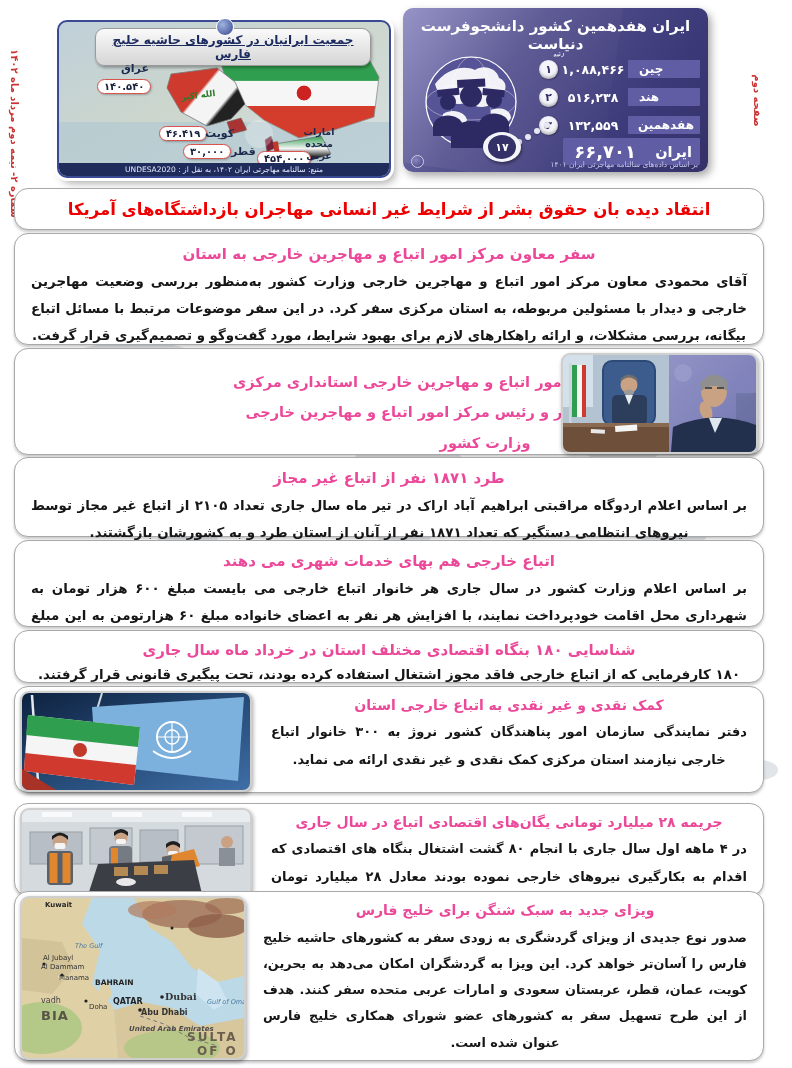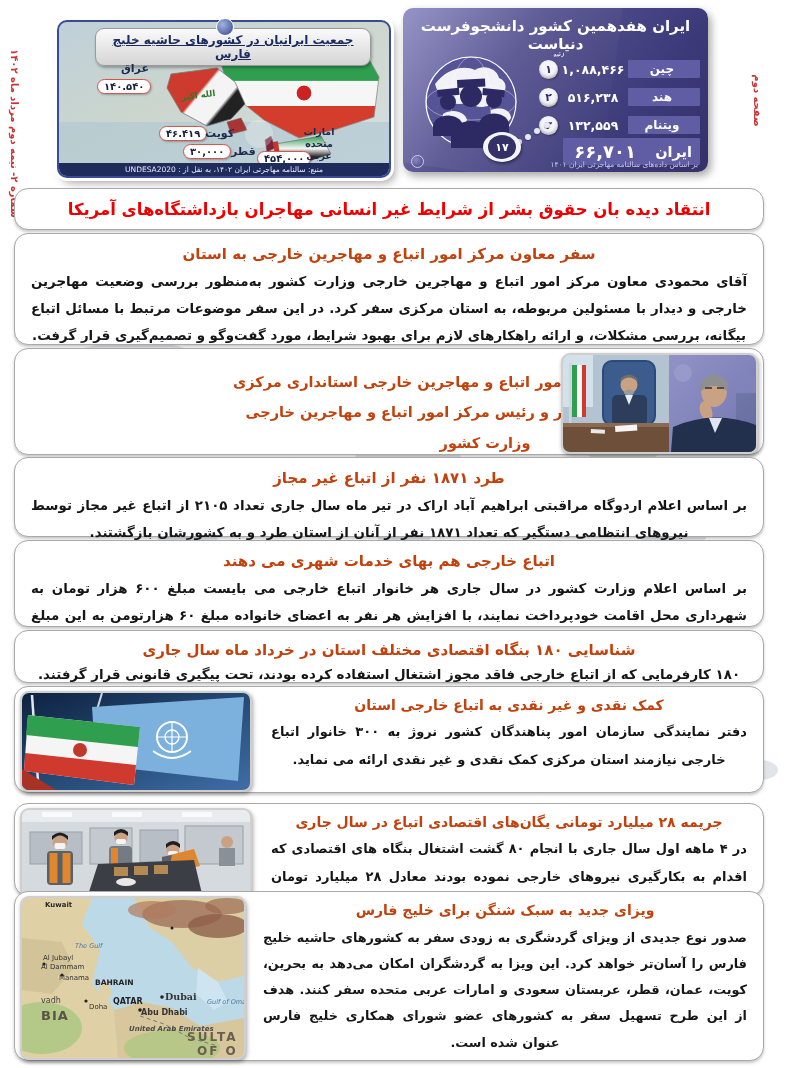--- a/index.html
+++ b/index.html
@@ -43,21 +43,21 @@
                  box-shadow:3px 4px 9px rgba(0,0,0,.35); }
   .stats-panel::after { content:""; position:absolute; left:-20%; top:-60%; width:90%; height:160%;
                         background:linear-gradient(115deg, rgba(255,255,255,.14), rgba(255,255,255,0));
                         transform:rotate(8deg); pointer-events:none; }
   .stats-title { position:absolute; top:9px; left:0; right:0; text-align:center; color:#fff;
                  font-weight:bold; font-size:15px; z-index:2; }
   .globe-wrap { position:absolute; left:10px; top:44px; z-index:2; }
   .stat-rows { position:absolute; left:136px; right:8px; top:50px; z-index:2; }
   .stat-row { display:flex; direction:rtl; align-items:center; height:22px; margin-bottom:6px; }
   .stat-name { width:72px; background:#605da4; color:#fff; font-weight:bold; font-size:12px;
-               text-align:center; padding:2px 6px 2px 2px; box-sizing:border-box; border-radius:1px; }
+               text-align:left; padding:2px 6px 2px 11px; box-sizing:border-box; border-radius:1px; }
   .stat-value { flex:1; text-align:center; color:#fff; font-weight:bold; font-size:12.5px; }
   .rank-badge { width:19px; height:19px; border-radius:50%; background:#f4f4fb; color:#343168;
                 font-weight:bold; font-size:11px; display:flex; align-items:center; justify-content:center;
                 box-shadow:inset 0 -2px 3px rgba(0,0,0,.25), 1px 1px 2px rgba(0,0,0,.3); }
   .rank-word { position:absolute; left:150px; top:42px; color:#fff; font-size:7px; z-index:3; transform:rotate(-12deg); }
   .iran-row { position:absolute; left:160px; right:8px; top:130px; height:27px; background:#605da4; z-index:2;
               display:flex; direction:rtl; align-items:center; border-radius:1px; }
   .iran-name { color:#fff; font-weight:bold; font-size:14.5px; padding:0 8px; }
   .iran-value { flex:1; text-align:center; color:#fff; font-weight:bold; font-size:18px; }
   .iran-badge { position:absolute; left:80px; top:124px; width:38px; height:30px; border-radius:50%;
@@ -67,21 +67,21 @@
                       font-weight:bold; font-size:11px; display:flex; align-items:center; justify-content:center; }
   .trail-dot { position:absolute; width:6px; height:6px; border-radius:50%; background:#e8e8f4; z-index:2;
                box-shadow:0 1px 1px rgba(0,0,0,.3); }
   .stats-source { position:absolute; right:10px; bottom:3px; color:#c9c7e8; font-size:7.5px; z-index:2; direction:rtl; }
   .stats-logo { position:absolute; left:8px; bottom:4px; width:11px; height:11px; border-radius:50%;
                 border:1.5px solid #cfcde8; z-index:2; background:radial-gradient(circle at 35% 35%, #8a87c0, #44417f); }
 
   
   .card { position:absolute; left:14px; width:750px; background:#fff; border:1px solid #a9a9a9; border-radius:14px;
           box-shadow:0 2px 3px rgba(0,0,0,.22); box-sizing:border-box; padding:5px 16px; z-index:2; }
-  .hl { margin:3px 0; color:#c2410c; font-weight:bold; font-size:15px; text-align:center; line-height:1.6; }
+  .hl { margin:3px 0; color:#ec4899; font-weight:bold; font-size:15px; text-align:center; line-height:1.6; }
   .bd { margin:2px 0; color:#161616; font-weight:bold; font-size:13.4px; line-height:2.0;
         text-align:justify; text-align-last:center; }
   .banner { top:188px; height:42px; display:flex; align-items:center; justify-content:center; }
   .banner-text { color:#ee0000; font-weight:bold; font-size:16.5px; text-align:center; }
 
   .s1 { top:233px; height:112px; }
   .s2 { top:348px; height:107px; }
   .s2-text { padding:13px 0 0 192px; }
   .s2-text .hl { font-size:14.5px; line-height:2.1; margin:0; }
   .s3 { top:457px; height:80px; }
@@ -221,21 +221,21 @@
         <span class="stat-name">چین</span>
         <span class="stat-value">۱,۰۸۸,۴۶۶</span>
         <span class="rank-badge">۱</span>
       </div>
       <div class="stat-row">
         <span class="stat-name">هند</span>
         <span class="stat-value">۵۱۶,۲۳۸</span>
         <span class="rank-badge">۲</span>
       </div>
       <div class="stat-row">
-        <span class="stat-name">ویتنام</span>
+        <span class="stat-name">هفدهمین</span>
         <span class="stat-value">۱۳۲,۵۵۹</span>
         <span class="rank-badge">۳</span>
       </div>
     </div>
 
     <span class="trail-dot" style="left:141px; top:114px;"></span>
     <span class="trail-dot" style="left:131px; top:120px;"></span>
     <span class="trail-dot" style="left:122px; top:126px;"></span>
     <span class="trail-dot" style="left:113px; top:131px;"></span>
 

